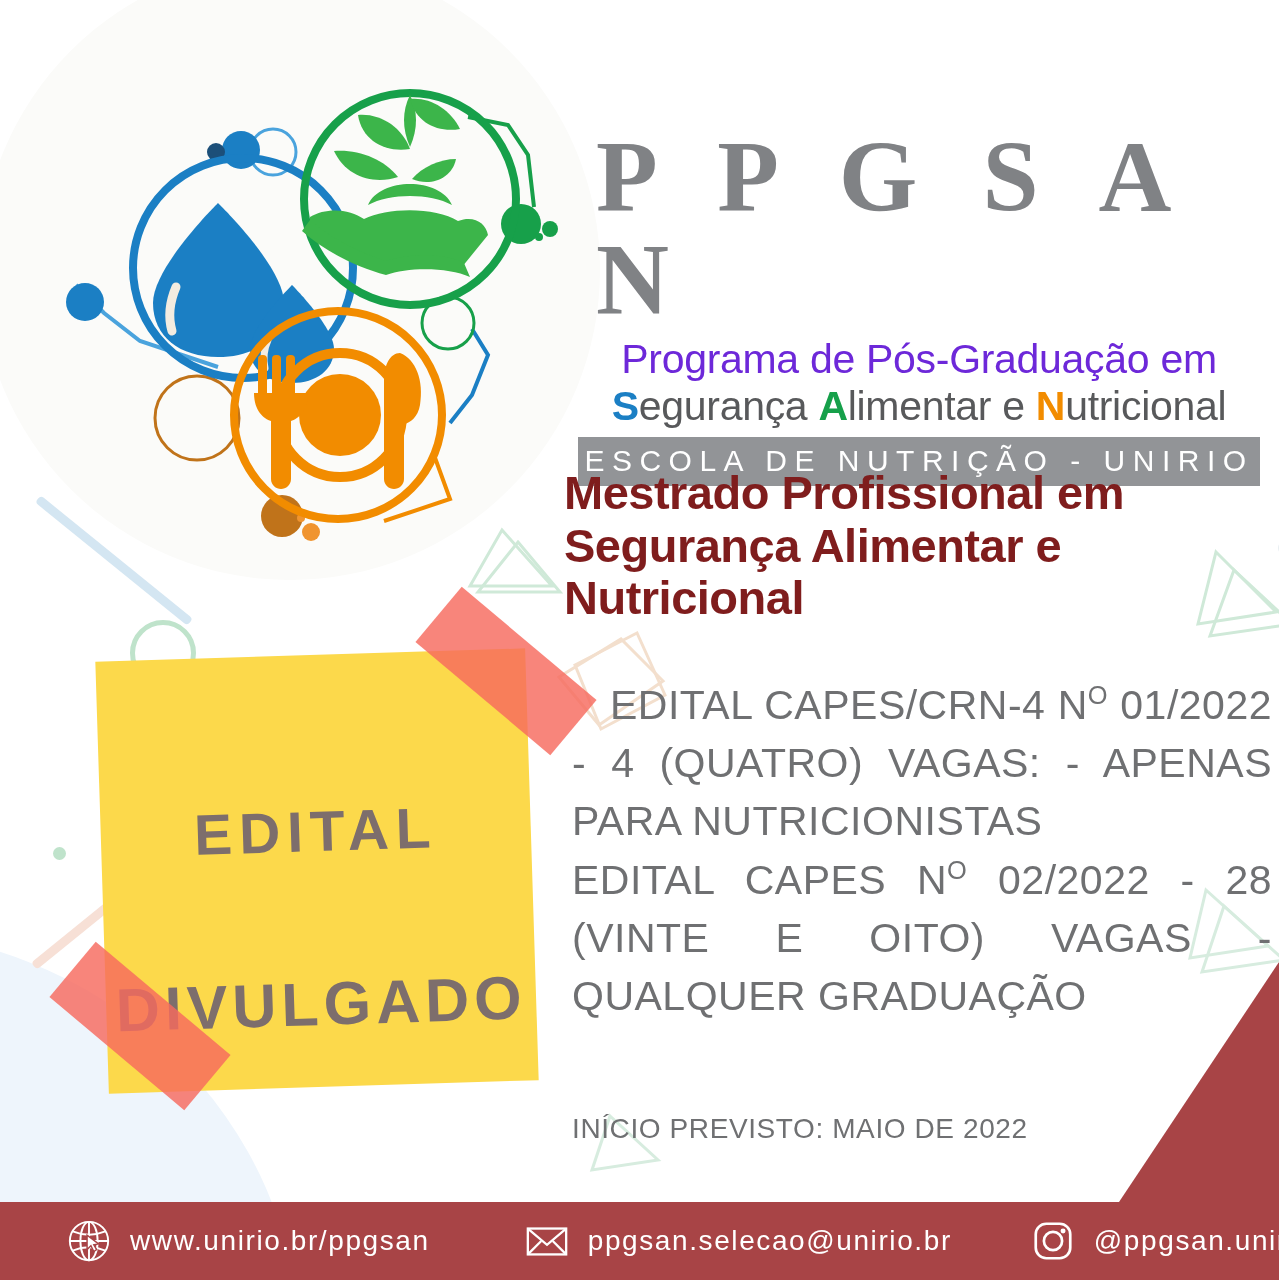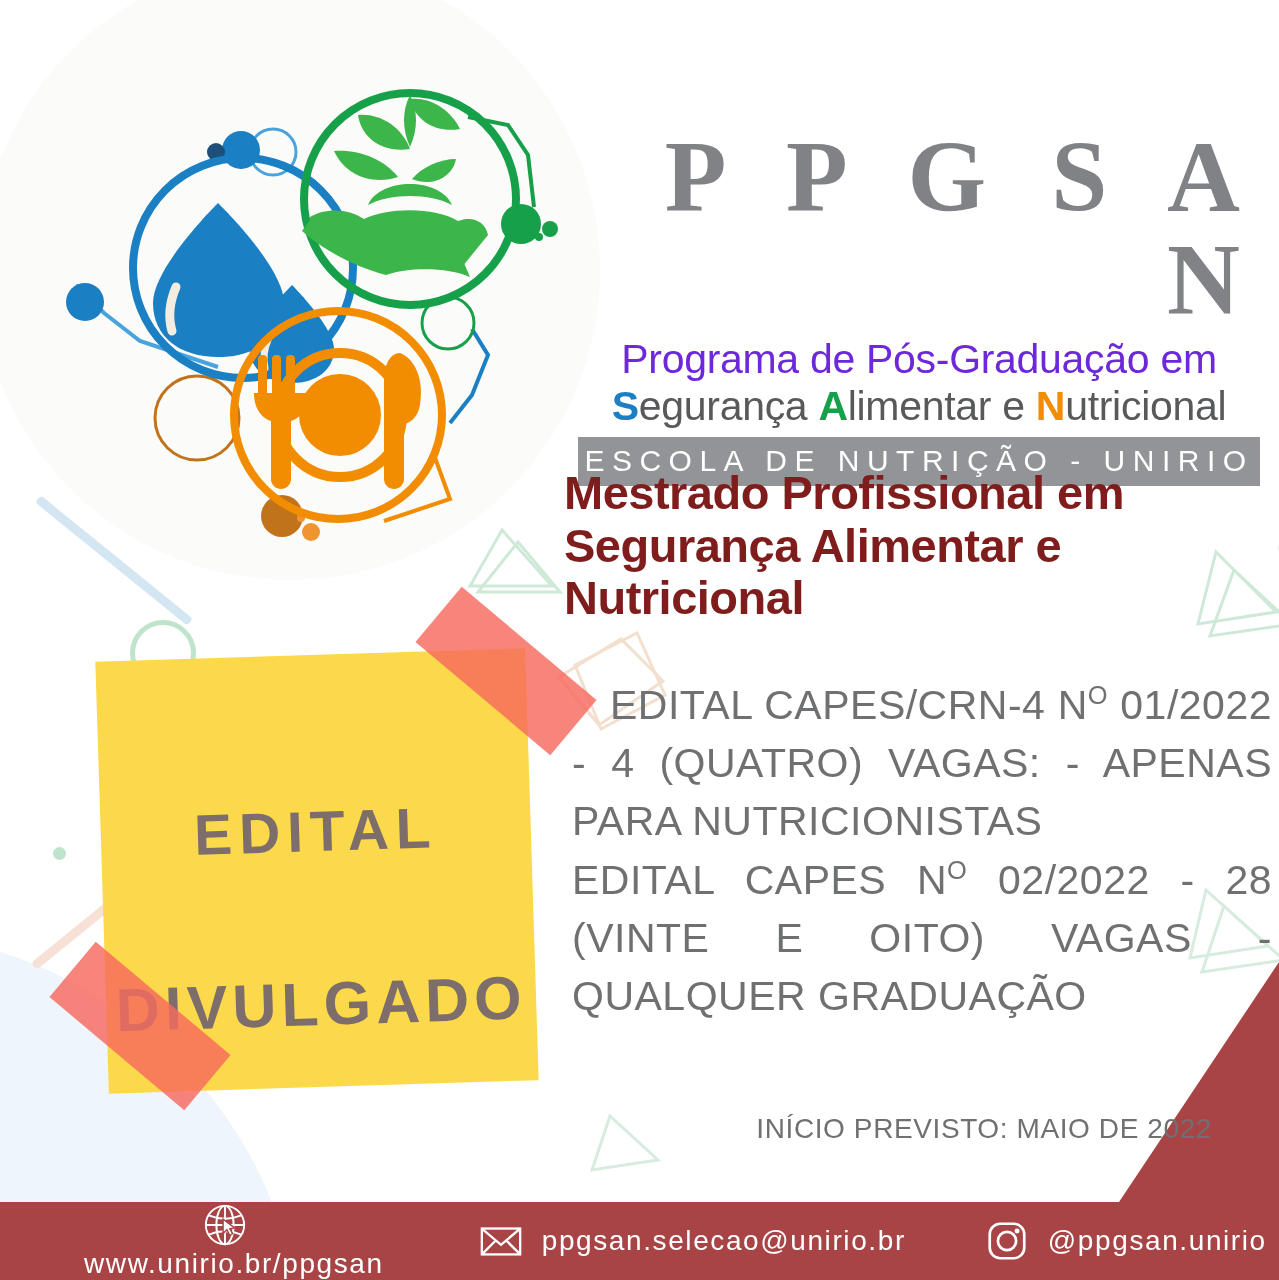--- a/index.html
+++ b/index.html
@@ -68,21 +68,21 @@
     top: 126px;
     width: 682px;
   }
   .ppgsan {
     font-family: "Liberation Serif", serif;
     font-weight: bold;
     font-size: 101px;
     line-height: 1.02;
     color: #808285;
     letter-spacing: 20px;
-    text-align: right;
+    text-align: left;
     margin: 0;
     padding-left: 18px;
   }
   .prog-line1 {
     font-family: "Liberation Sans", sans-serif;
     font-size: 41px;
     line-height: 1.08;
     color: #6d28d9;
     text-align: center;
     margin: 5px 0 0 0;
@@ -140,21 +140,21 @@
   }
   .body-text p { margin: 0; }
   .body-text p.p1 { text-indent: 38px; }
   .body-text sup { font-size: 0.62em; vertical-align: super; }
 
   .inicio {
     position: absolute;
     left: 572px;
     top: 1113px;
     width: 640px;
-    text-align: right;
+    text-align: left;
     font-family: "Liberation Sans Narrow", "Liberation Sans", sans-serif;
     font-size: 28px;
     color: #6f7072;
     letter-spacing: 0.6px;
   }
 
   
   .note {
     position: absolute;
     left: 102px;
@@ -214,21 +214,21 @@
     display: flex;
     align-items: center;
     color: #ffffff;
     font-family: "Liberation Sans Narrow", "Liberation Sans", sans-serif;
     font-size: 28px;
     letter-spacing: 1.6px;
     white-space: nowrap;
   }
   .f-item .f-label { margin-left: 18px; }
   .f-icon { width: 46px; height: 46px; flex: 0 0 46px; }
-  .fi-web { margin-left: 66px; flex-direction: column; }
+  .fi-web { margin-left: 66px; }
   .fi-mail { margin-left: 94px; }
   .fi-insta { margin-left: 78px; }
 </style>
 </head>
 <body>
 
 <div id="poster">
 
   <div class="bg-circle-faint"></div>
   <div class="bg-blue-blob"></div>

